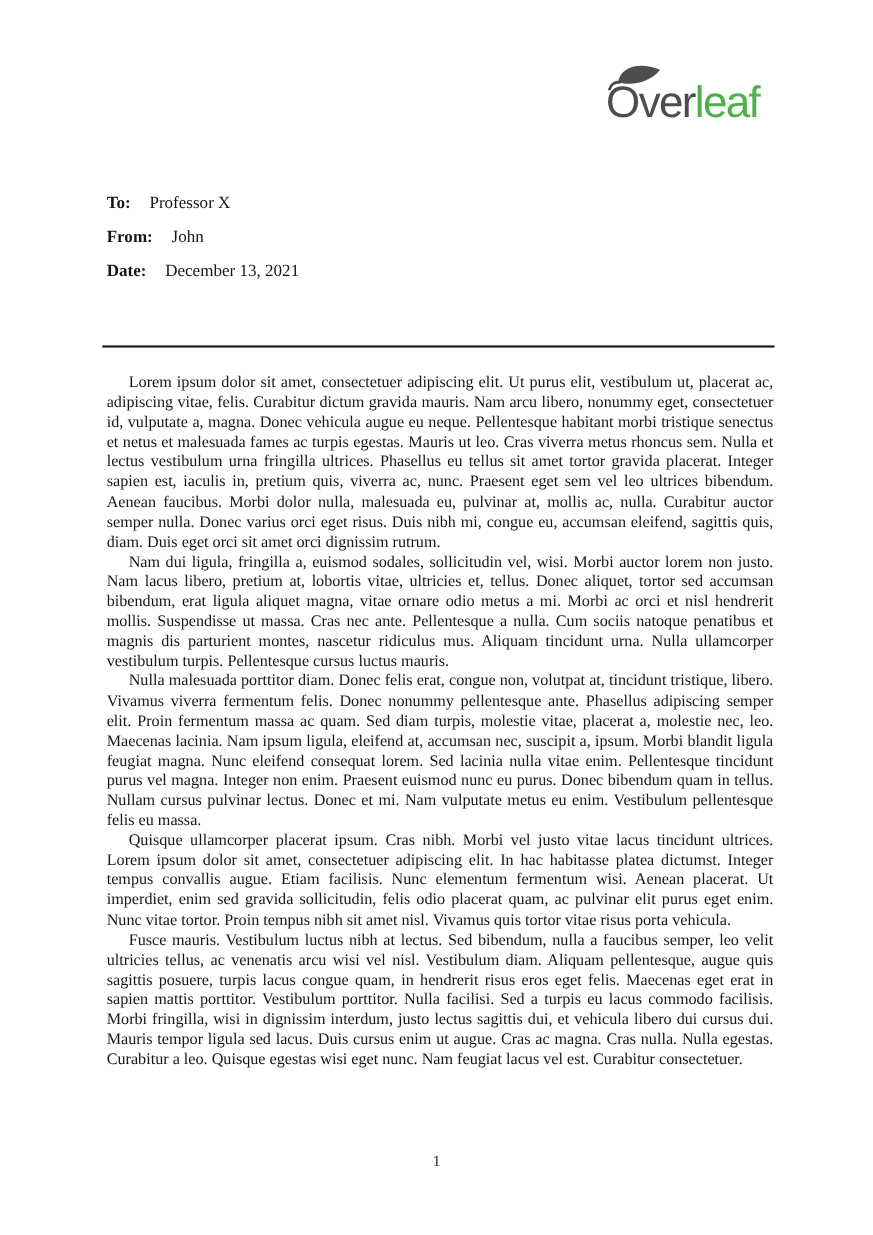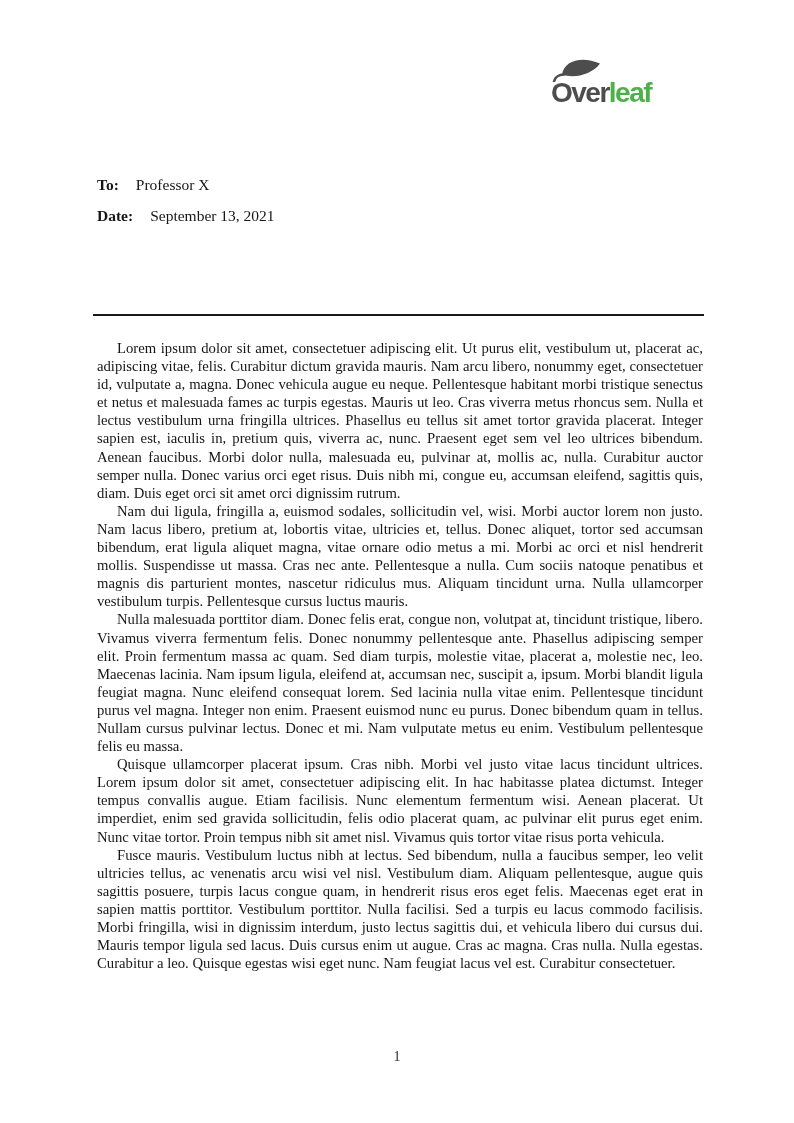--- a/index.html
+++ b/index.html
@@ -24,22 +24,22 @@
     top: 56px;
     left: 551px;
     width: 158px;
     height: 60px;
   }
   .logo-text {
     position: absolute;
     top: 16px;
     left: 0;
     font-family: "Liberation Sans", sans-serif;
-    font-weight: bold;
-    font-size: 28px;
+    font-weight: normal;
+    font-size: 40px;
     line-height: 42px;
     letter-spacing: -1.5px;
     white-space: nowrap;
   }
   .logo-text .over  { color: #4D4D4D; }
   .logo-text .leafw { color: #4DB048; }
   .leaf-svg {
     position: absolute;
     top: -1px;
     left: 1px;
@@ -109,21 +109,24 @@
     <div class="logo-text">
       <span class="over">Over</span><span class="leafw">leaf</span>
     </div>
   </div>
 
   <div class="memo-header">
     <div class="field">
       <span class="label">To:</span><span class="value">Professor X</span>
     </div>
     <div class="field">
-      <span class="label">Date:</span><span class="value">September 13, 2021</span>
+      <span class="label">From:</span><span class="value">John</span>
+    </div>
+    <div class="field">
+      <span class="label">Date:</span><span class="value">December 13, 2021</span>
     </div>
   </div>
 
   <div class="rule"></div>
 
   <div class="memo-body">
     <p>Lorem ipsum dolor sit amet, consectetuer adipiscing elit. Ut purus elit, vestibulum ut, placerat ac, adipiscing vitae, felis. Curabitur dictum gravida mauris. Nam arcu libero, nonummy eget, consectetuer id, vulputate a, magna. Donec vehicula augue eu neque. Pellentesque habitant morbi tristique senectus et netus et malesuada fames ac turpis egestas. Mauris ut leo. Cras viverra metus rhoncus sem. Nulla et lectus vestibulum urna fringilla ultrices. Phasellus eu tellus sit amet tortor gravida placerat. Integer sapien est, iaculis in, pretium quis, viverra ac, nunc. Praesent eget sem vel leo ultrices bibendum. Aenean faucibus. Morbi dolor nulla, malesuada eu, pulvinar at, mollis ac, nulla. Curabitur auctor semper nulla. Donec varius orci eget risus. Duis nibh mi, congue eu, accumsan eleifend, sagittis quis, diam. Duis eget orci sit amet orci dignissim rutrum.</p>
     <p>Nam dui ligula, fringilla a, euismod sodales, sollicitudin vel, wisi. Morbi auctor lorem non justo. Nam lacus libero, pretium at, lobortis vitae, ultricies et, tellus. Donec aliquet, tortor sed accumsan bibendum, erat ligula aliquet magna, vitae ornare odio metus a mi. Morbi ac orci et nisl hendrerit mollis. Suspendisse ut massa. Cras nec ante. Pellentesque a nulla. Cum sociis natoque penatibus et magnis dis parturient montes, nascetur ridiculus mus. Aliquam tincidunt urna. Nulla ullamcorper vestibulum turpis. Pellentesque cursus luctus mauris.</p>
     <p>Nulla malesuada porttitor diam. Donec felis erat, congue non, volutpat at, tincidunt tristique, libero. Vivamus viverra fermentum felis. Donec nonummy pellentesque ante. Phasellus adipiscing semper elit. Proin fermentum massa ac quam. Sed diam turpis, molestie vitae, placerat a, molestie nec, leo. Maecenas lacinia. Nam ipsum ligula, eleifend at, accumsan nec, suscipit a, ipsum. Morbi blandit ligula feugiat magna. Nunc eleifend consequat lorem. Sed lacinia nulla vitae enim. Pellentesque tincidunt purus vel magna. Integer non enim. Praesent euismod nunc eu purus. Donec bibendum quam in tellus. Nullam cursus pulvinar lectus. Donec et mi. Nam vulputate metus eu enim. Vestibulum pellentesque felis eu massa.</p>
     <p>Quisque ullamcorper placerat ipsum. Cras nibh. Morbi vel justo vitae lacus tincidunt ultrices. Lorem ipsum dolor sit amet, consectetuer adipiscing elit. In hac habitasse platea dictumst. Integer tempus convallis augue. Etiam facilisis. Nunc elementum fermentum wisi. Aenean placerat. Ut imperdiet, enim sed gravida sollicitudin, felis odio placerat quam, ac pulvinar elit purus eget enim. Nunc vitae tortor. Proin tempus nibh sit amet nisl. Vivamus quis tortor vitae risus porta vehicula.</p>

